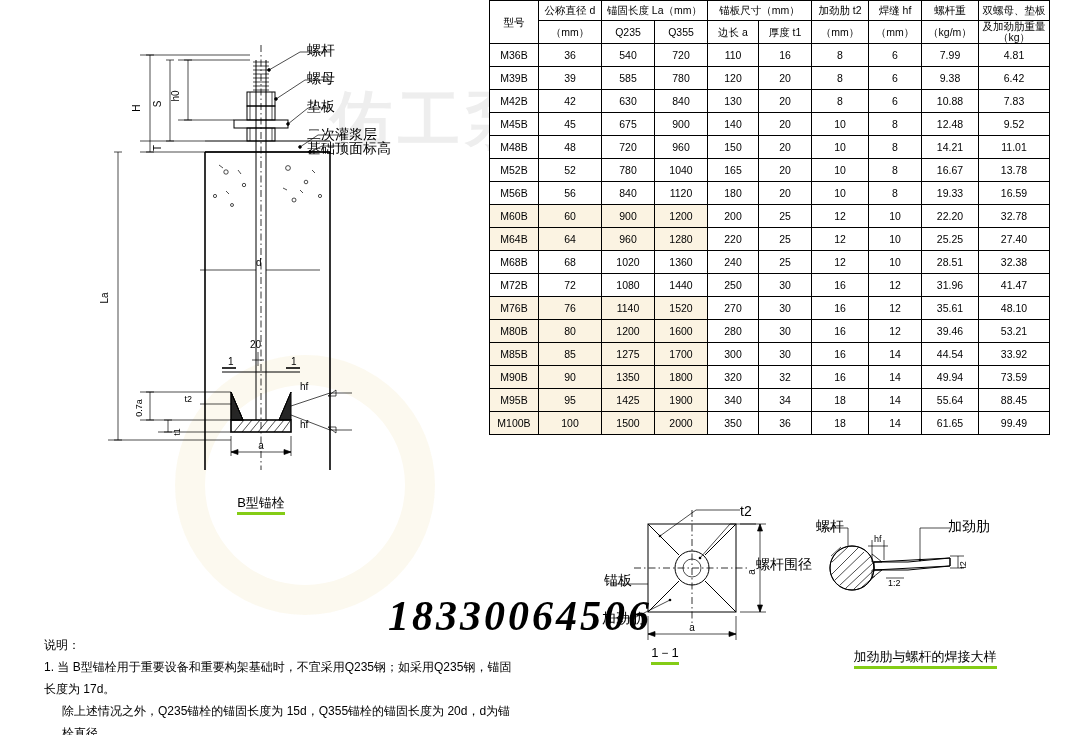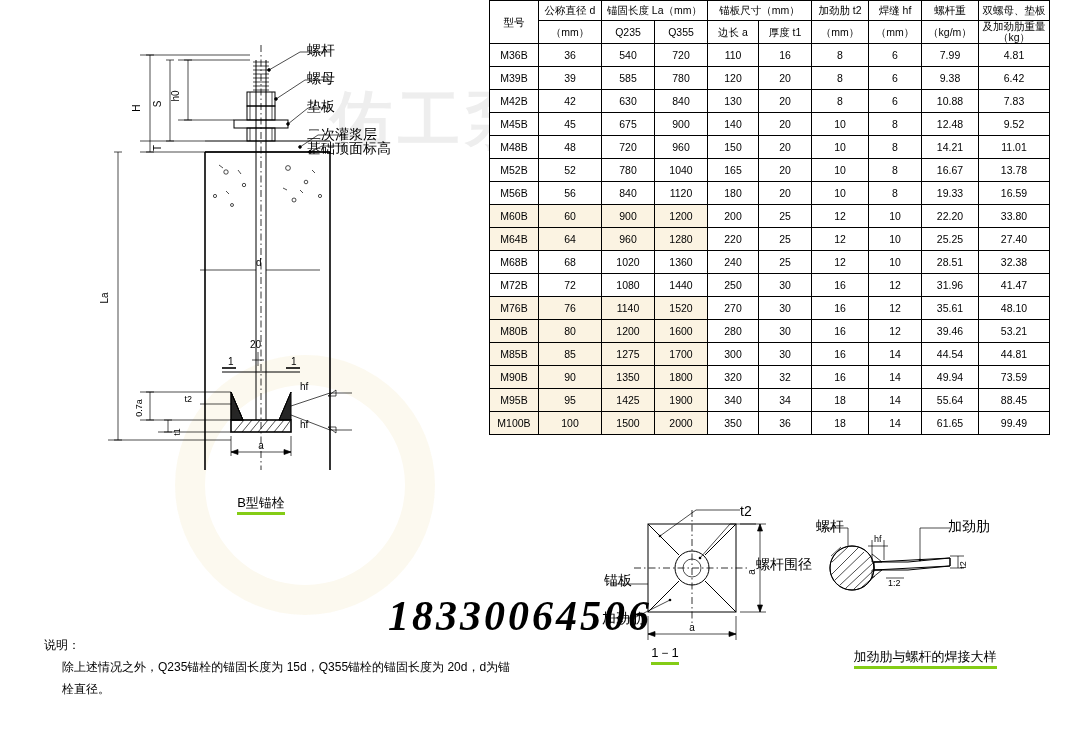--- a/index.html
+++ b/index.html
@@ -220,21 +220,21 @@
           <tr>
             <td class="c-code hi">M60B</td>
             <td class="c-d hi">60</td>
             <td class="c-la hi">900</td>
             <td class="c-q hi">1200</td>
             <td class="c-a">200</td>
             <td class="c-t1">25</td>
             <td class="c-t2">12</td>
             <td class="c-hf">10</td>
             <td class="c-w">22.20</td>
-            <td class="c-tw">33.80</td>
+            <td class="c-tw">32.78</td>
           </tr>
           <tr>
             <td class="c-code hi">M64B</td>
             <td class="c-d hi">64</td>
             <td class="c-la hi">960</td>
             <td class="c-q hi">1280</td>
             <td class="c-a">220</td>
             <td class="c-t1">25</td>
             <td class="c-t2">12</td>
             <td class="c-hf">10</td>
@@ -292,21 +292,21 @@
           <tr>
             <td class="c-code hi">M85B</td>
             <td class="c-d hi">85</td>
             <td class="c-la hi">1275</td>
             <td class="c-q hi">1700</td>
             <td class="c-a">300</td>
             <td class="c-t1">30</td>
             <td class="c-t2">16</td>
             <td class="c-hf">14</td>
             <td class="c-w">44.54</td>
-            <td class="c-tw">44.81</td>
+            <td class="c-tw">33.92</td>
           </tr>
           <tr>
             <td class="c-code hi">M90B</td>
             <td class="c-d hi">90</td>
             <td class="c-la hi">1350</td>
             <td class="c-q hi">1800</td>
             <td class="c-a">320</td>
             <td class="c-t1">32</td>
             <td class="c-t2">16</td>
             <td class="c-hf">14</td>
@@ -633,17 +633,18 @@
 
   <div class="tag" style="left:816px;top:518px;">螺杆</div>
   <div class="tag" style="left:948px;top:518px;">加劲肋</div>
 
   <div class="cap" style="left:800px;top:648px;width:250px;">
     <u>加劲肋与螺杆的焊接大样</u>
   </div>
 
   <div class="notes">
     <div>说明：</div>
+    <div>1. 当 B型锚栓用于重要设备和重要构架基础时，不宜采用Q235钢；如采用Q235钢，锚固长度为 17d。</div>
     <div class="n-ind">除上述情况之外，Q235锚栓的锚固长度为 15d，Q355锚栓的锚固长度为 20d，d为锚栓直径。</div>
 
   </div>
 
 </div>
 
 </body></html>

